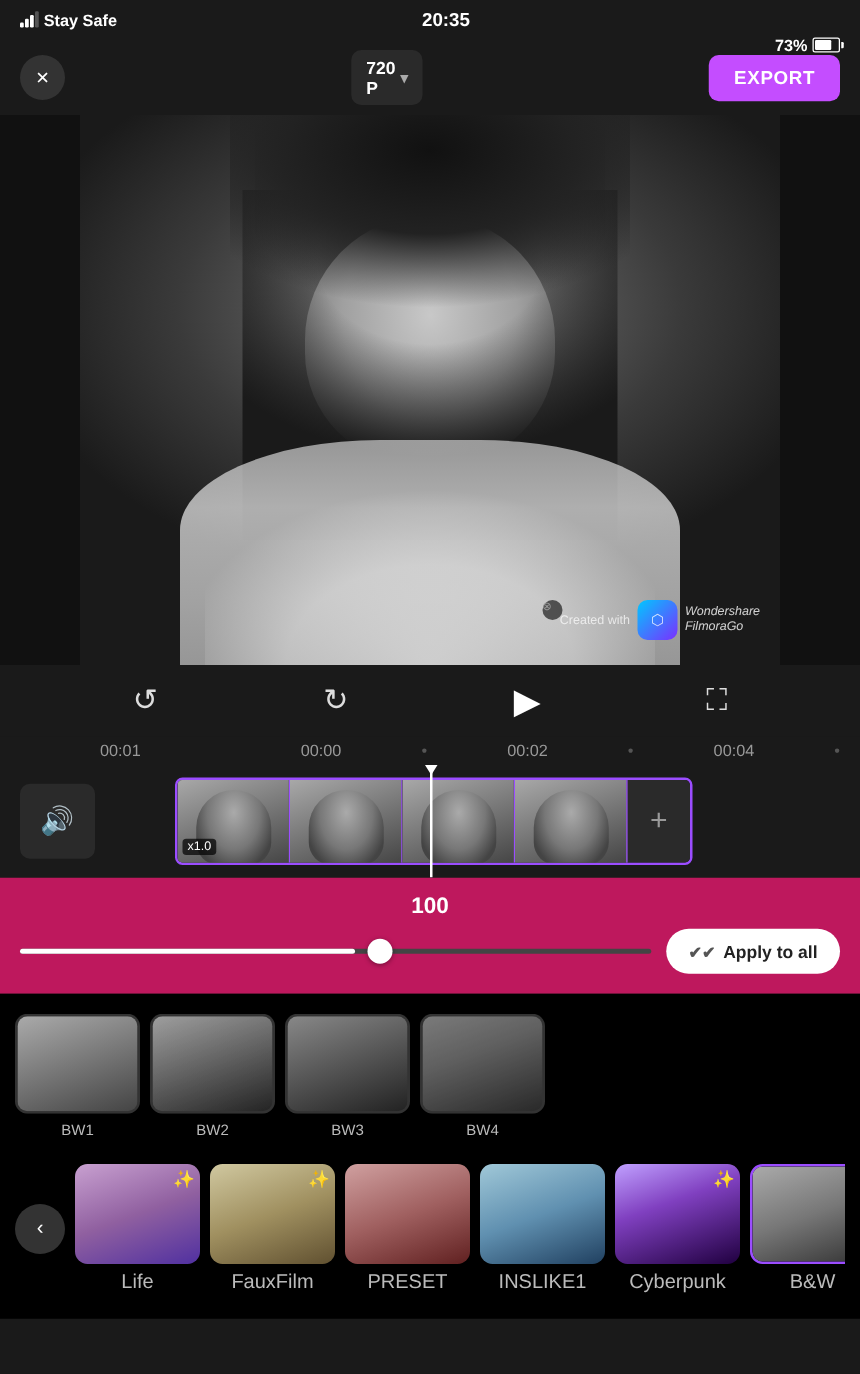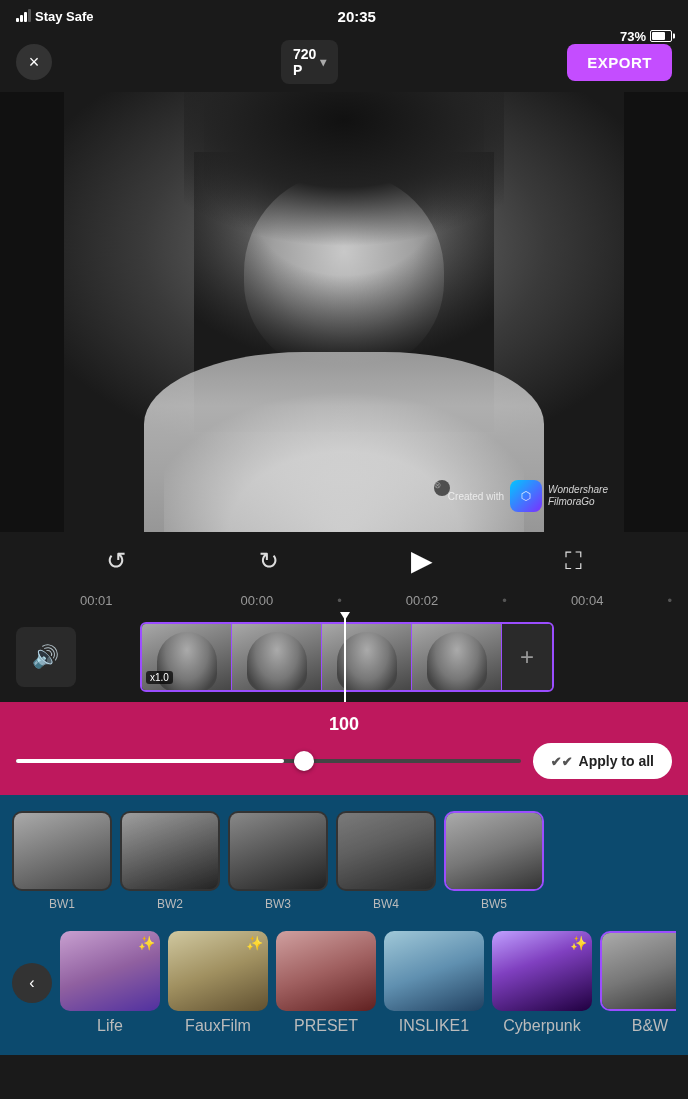--- a/index.html
+++ b/index.html
@@ -286,21 +286,21 @@
       padding: 10px 18px;
       font-size: 14px; font-weight: 600;
       display: flex; align-items: center; gap: 6px;
       white-space: nowrap;
       cursor: pointer;
     }
     .apply-check { font-size: 13px; color: #555; }
 
     
     .filter-section {
-      background: #0c4a6e;
+      background: #000000;
       padding: 16px 12px;
     }
     .filter-row {
       display: flex;
       gap: 8px;
       overflow-x: auto;
       padding-bottom: 8px;
     }
     .filter-row::-webkit-scrollbar { display: none; }
     .filter-item {
@@ -527,26 +527,20 @@
         <div class="filter-thumb-inner bw3"></div>
       </div>
       <span class="filter-label">BW3</span>
     </div>
     <div class="filter-item">
       <div class="filter-thumb">
         <div class="filter-thumb-inner bw4"></div>
       </div>
       <span class="filter-label">BW4</span>
     </div>
-    <div class="filter-item">
-      <div class="filter-thumb selected">
-        <div class="filter-thumb-inner bw5"></div>
-      </div>
-      <span class="filter-label">BW5</span>
-    </div>
   </div>
 
   <div style="height: 12px;"></div>
 
   <div class="filter-row2">
     <div class="back-btn">‹</div>
 
     <div class="filter2-item">
       <div class="filter2-thumb">
         <div class="filter2-thumb-inner life-f"></div>

